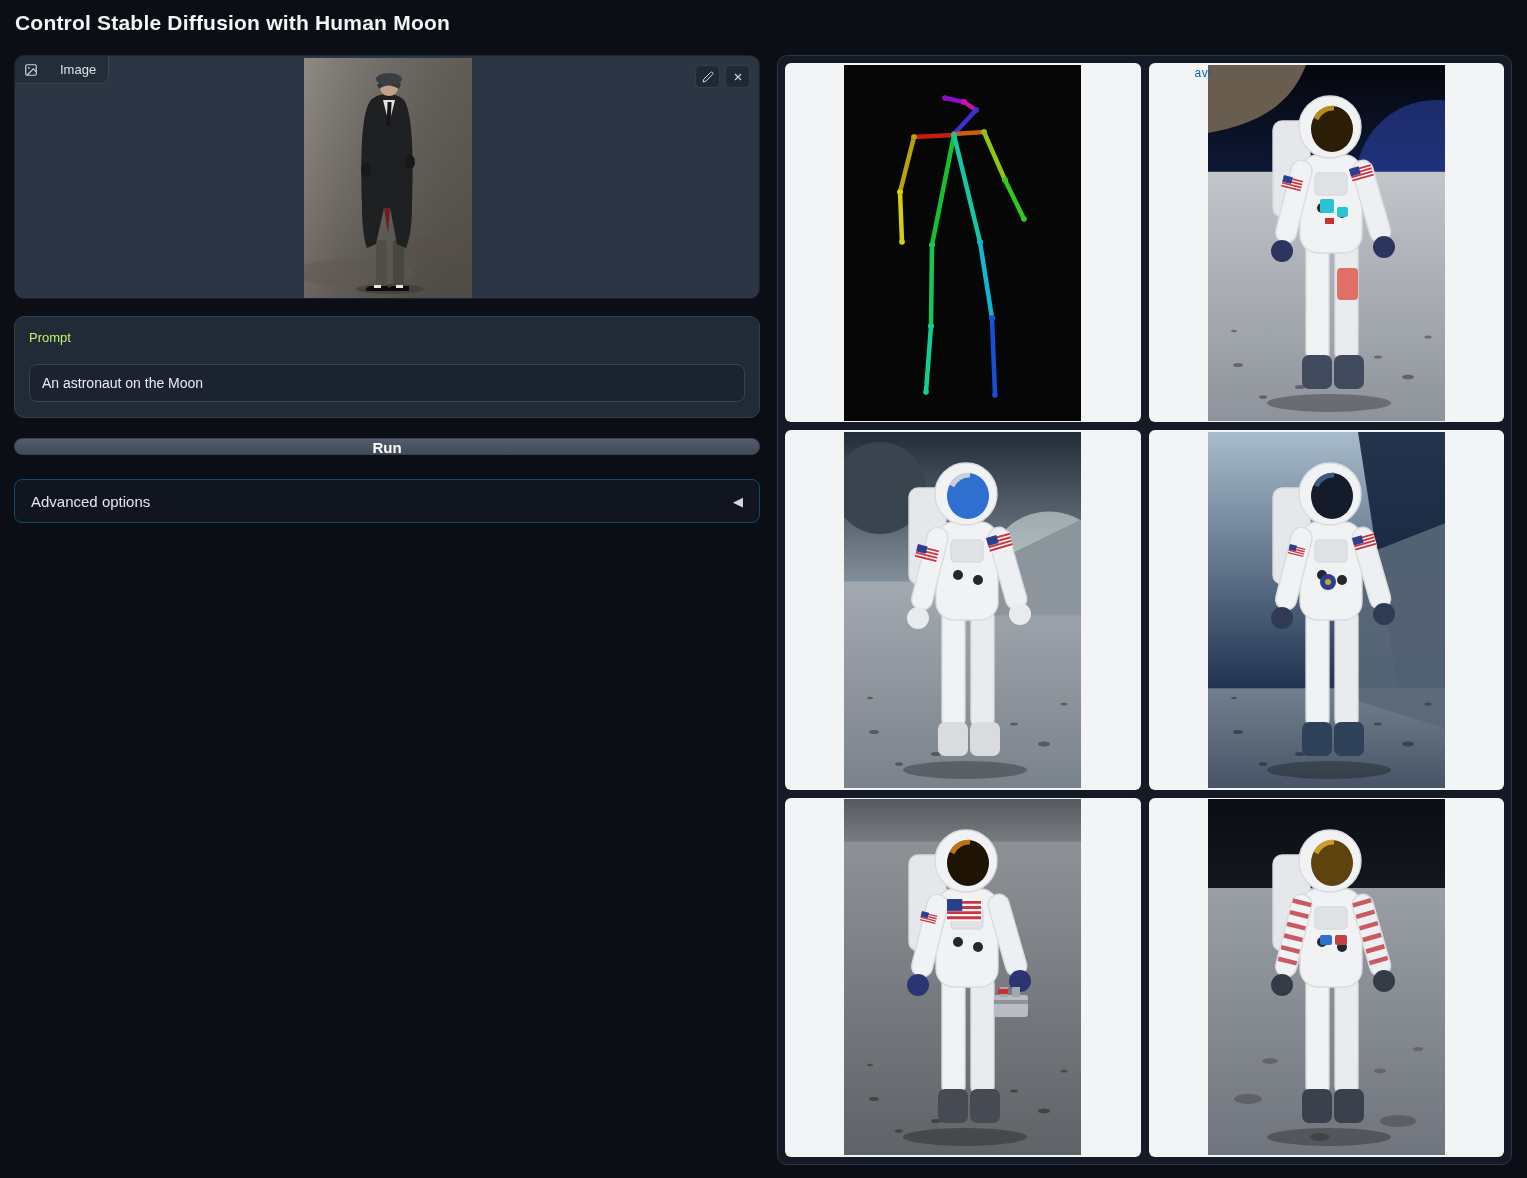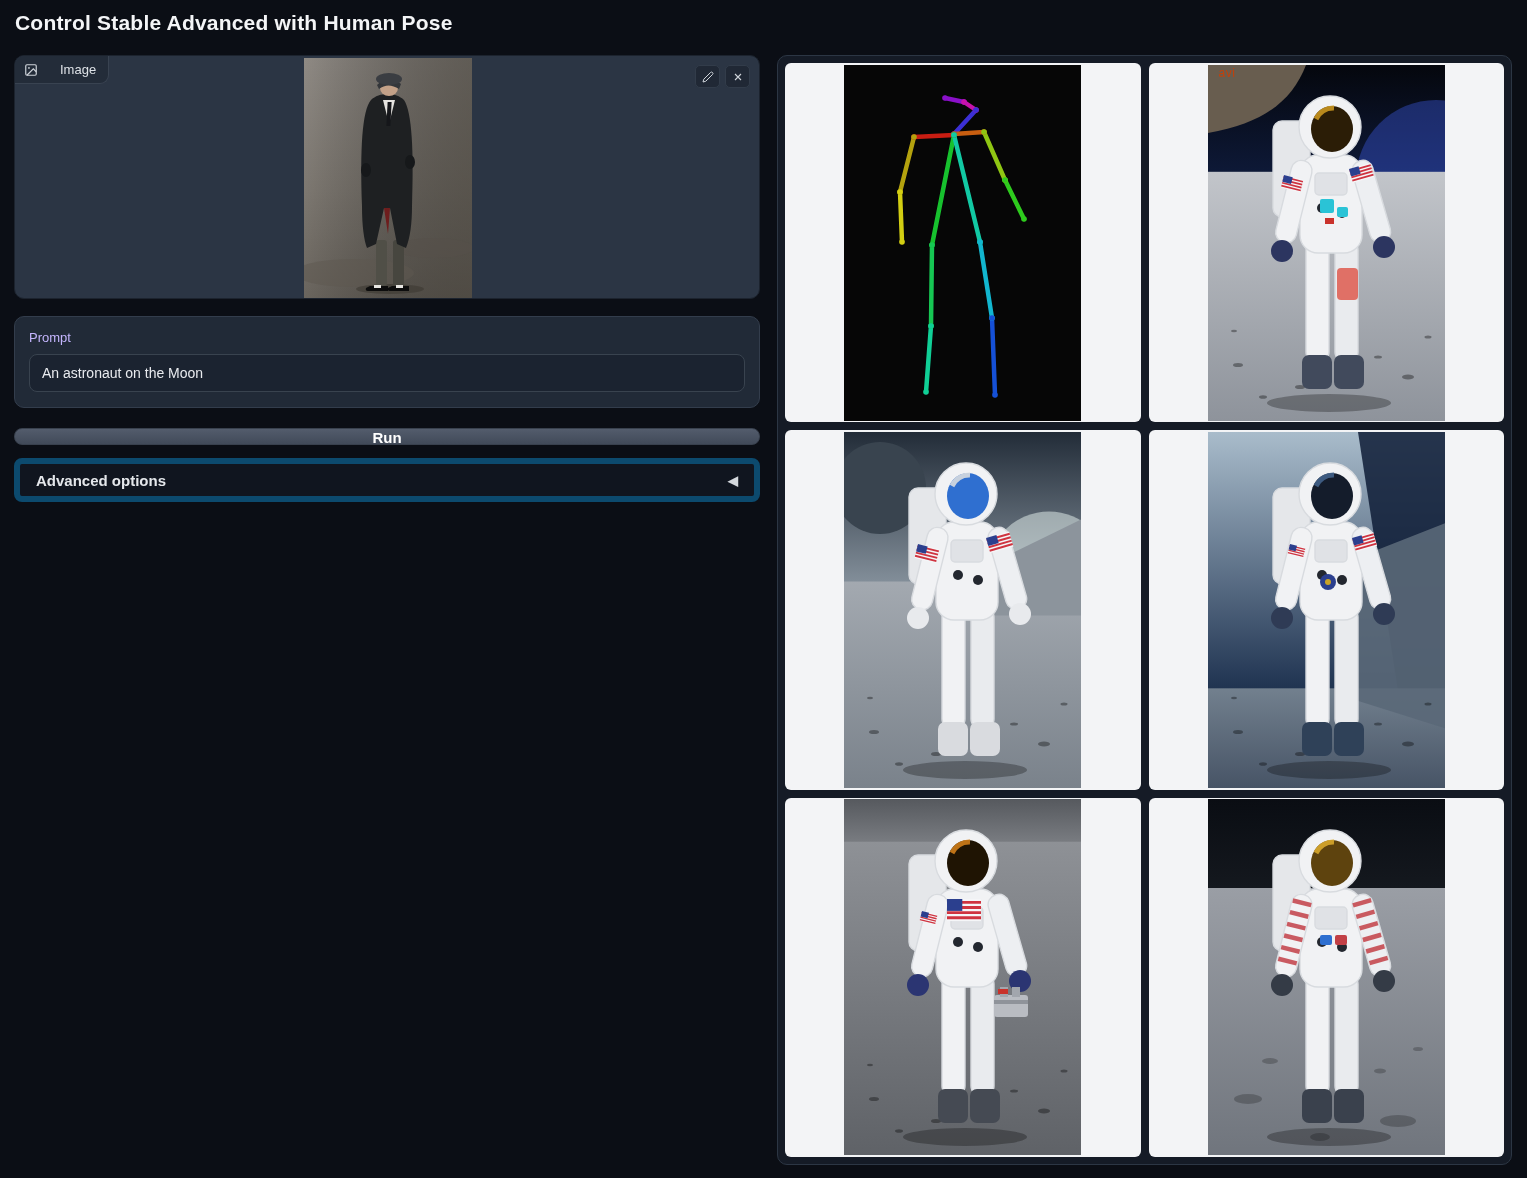--- a/index.html
+++ b/index.html
@@ -47,45 +47,45 @@
   .photo svg { display: block; }
 
   
   .prompt-block {
     margin-top: 17px;
     background: #212a37;
     border: 1px solid #333d4c;
     border-radius: 10px;
     padding: 13px 14px 15px;
   }
-  .prompt-label { display: block; font-size: 13px; color: #c4b5fd; margin-bottom: 9px; }
+  .prompt-label { display: block; font-size: 13px; color: #bef264; margin-bottom: 19px; }
   .prompt-input {
     width: 100%; height: 38px;
     background: #1b2330; border: 1px solid #39434f; border-radius: 8px;
     color: #e9ebef; font-size: 14px; padding: 0 12px;
     font-family: "Liberation Sans", sans-serif;
     outline: none;
   }
 
   
   .run-btn {
     margin-top: 20px; width: 100%; height: 17px;
     background: linear-gradient(#535c6c, #414a59);
     border: 1px solid #39414e; border-radius: 8px;
     color: #ffffff; font-size: 15px; font-weight: 700;
     font-family: "Liberation Sans", sans-serif;
     cursor: pointer;
   }
 
   
   .advanced {
-    margin-top: 11px; height: 44px;
-    background: #10151f; border: 6px solid #0c4a6e; border-radius: 8px;
+    margin-top: 22px; height: 44px;
+    background: #10151f; border: 1px solid #0c4a6e; border-radius: 8px;
     display: flex; align-items: center; justify-content: space-between;
-    padding: 0 16px; font-size: 15px; color: #e4e7eb; cursor: pointer; font-weight: bold;
+    padding: 0 16px; font-size: 15px; color: #e4e7eb; cursor: pointer;
   }
   .advanced .arrow { font-size: 13px; color: #d4d8dd; }
 
   
   .gallery {
     position: absolute; left: 777px; top: 55px; width: 735px; height: 1110px;
     background: #151b26;
     border: 1px solid #2c3644;
     border-radius: 10px;
     padding: 7px;
@@ -97,28 +97,28 @@
   .cell {
     background: #f3f4f6;
     border-radius: 6px;
     position: relative;
     display: flex; align-items: center; justify-content: center;
     overflow: hidden; cursor: pointer;
   }
   .shot { width: 237px; height: 356px; }
   .shot svg { display: block; width: 100%; height: 100%; }
   .wm {
-    position: absolute; top: 3px; left: 70px;
-    font-size: 12px; color: #c2410c; letter-spacing: .5px; z-index: 2;
+    position: absolute; top: 3px; left: 46px;
+    font-size: 12px; color: #0369a1; letter-spacing: .5px; z-index: 2;
   }
 </style>
 </head>
 <body>
 
-<h1 class="title">Control Stable Advanced with Human Pose</h1>
+<h1 class="title">Control Stable Diffusion with Human Moon</h1>
 
 <div class="left-col">
 
   <div class="image-block">
     <div class="image-chip">
       <svg width="14" height="14" viewBox="0 0 24 24" fill="none" stroke="#cfd4da" stroke-width="2">
         <rect x="3" y="3" width="18" height="18" rx="2"></rect>
         <circle cx="8.5" cy="8.5" r="1.5" fill="#cfd4da" stroke="none"></circle>
         <path d="M21 15l-5-5L5 21"></path>
       </svg>

